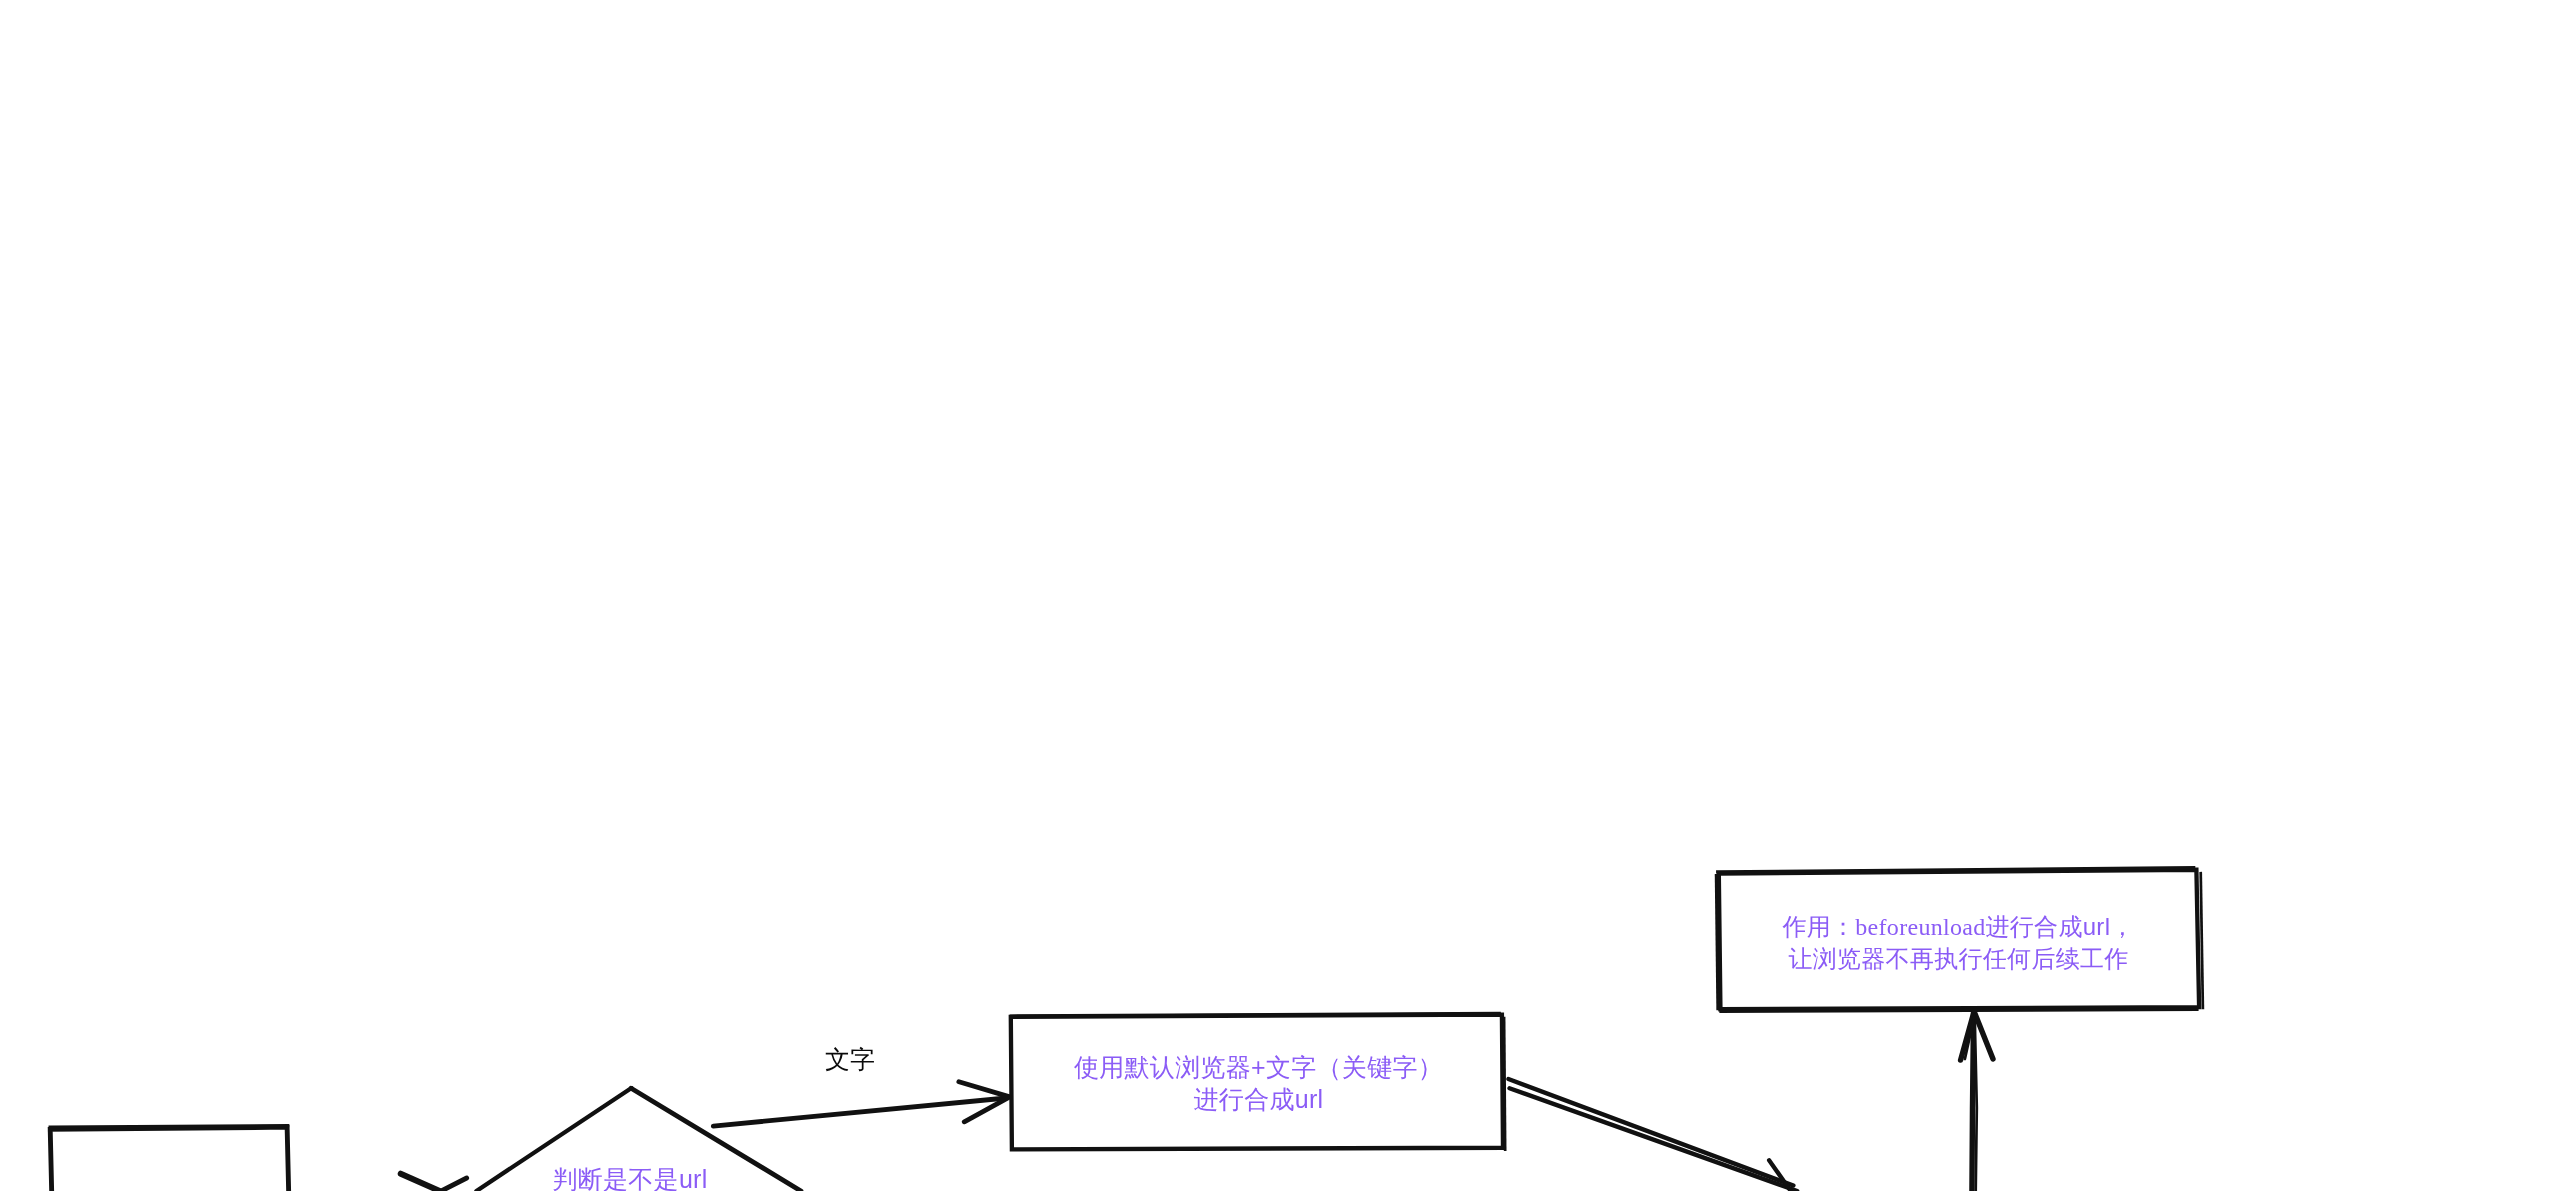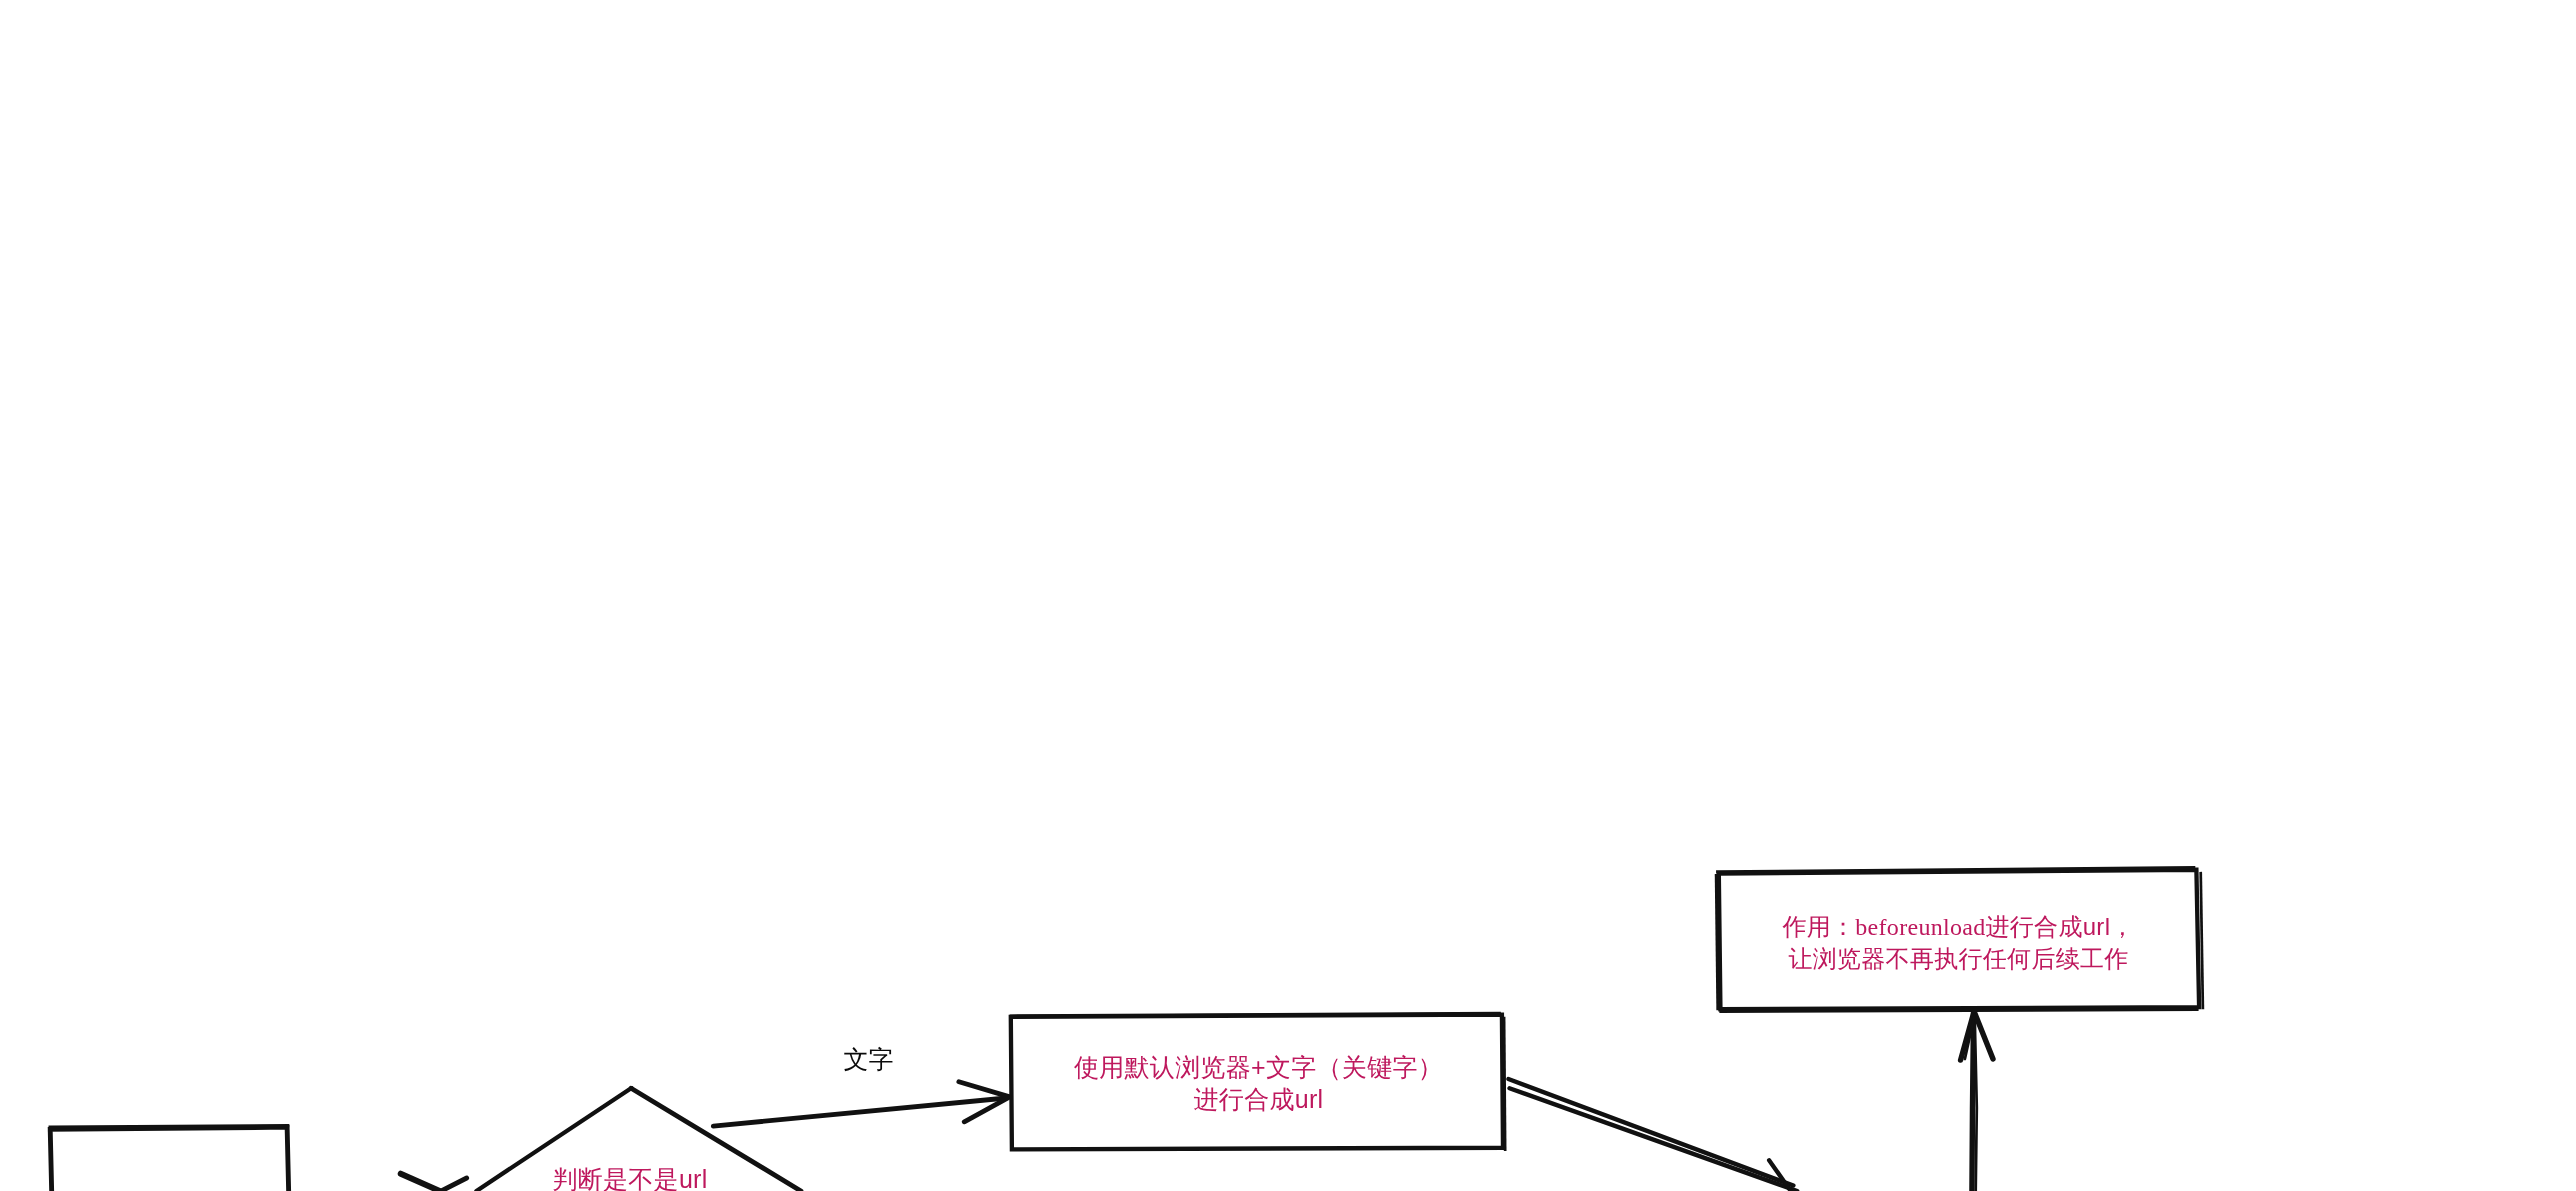--- a/index.html
+++ b/index.html
@@ -25,30 +25,30 @@
     width: 2576px;
     height: 1191px;
     pointer-events: none;
   }
   .node-label {
     position: absolute;
     display: flex;
     align-items: center;
     justify-content: center;
     text-align: center;
-    color: #be185d;
+    color: #8b5cf6;
     line-height: 1.30;
     white-space: pre-line;
     letter-spacing: 0.3px;
   }
   .edge-label {
     position: absolute;
     color: #0a0a0a;
     white-space: pre-line;
-    text-align: center;
+    text-align: left;
     line-height: 1.2;
   }
   .mono-ish {
     font-family: Liberation Serif, serif;
   }
 </style>
 </head>
 <body>
 
 <div id="canvas">

